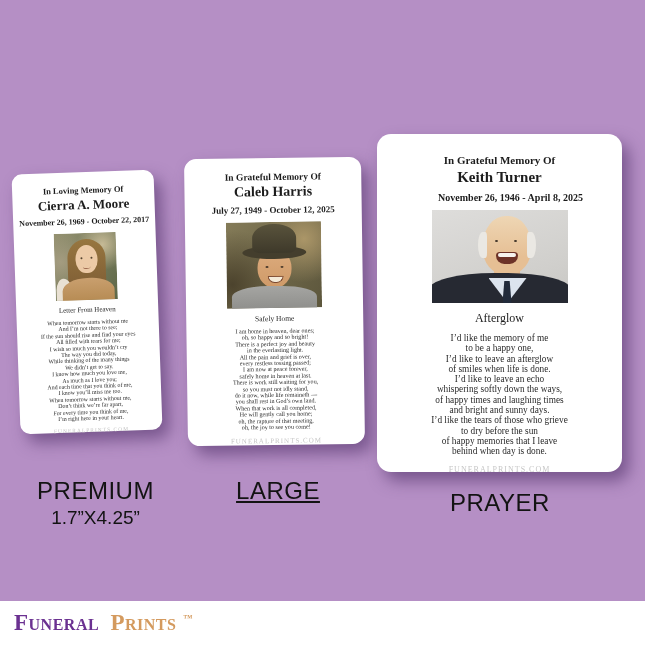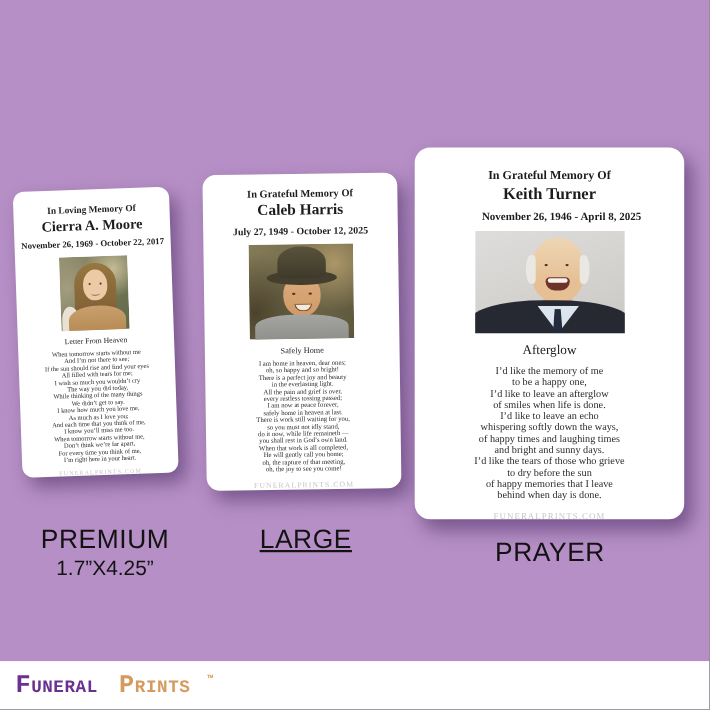--- a/index.html
+++ b/index.html
@@ -114,21 +114,21 @@
   .tier-name  { font-size:24px; font-weight:500; letter-spacing:0.5px; }
   .tier-dims  { font-size:19px; margin-top:2px; }
   .label1 { left:8px;   top:477px; width:175px; }
   .label2 { left:198px; top:477px; width:160px;text-decoration:underline; }
   .label3 { left:395px; top:489px; width:210px; }
 
   
   .footer { position:absolute; left:0; bottom:0; width:100%; height:44px; background:#ffffff; }
   .brand-logo {
     position:absolute; left:14px; top:50%; transform:translateY(-50%);
-    font-family:Liberation Mono, monospace; font-weight:bold;
+    font-family:Liberation Serif, serif; font-weight:bold;
     font-variant:small-caps; font-size:23px; letter-spacing:0.5px; white-space:nowrap;
   }
   .brand-funeral { color:#6b3191; }
   .brand-prints  { color:#d49a5e; margin-left:5px; }
   .brand-tm { color:#d49a5e; font-size:9px; vertical-align:super; font-variant:normal; margin-left:1px; }
 </style>
 </head>
 <body>
 
 <div class="canvas">

